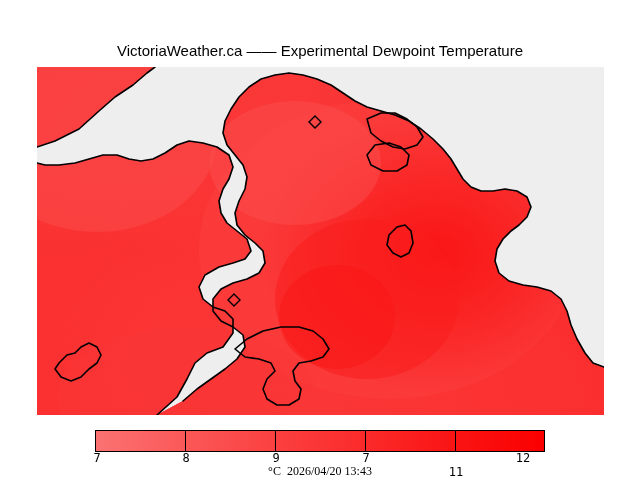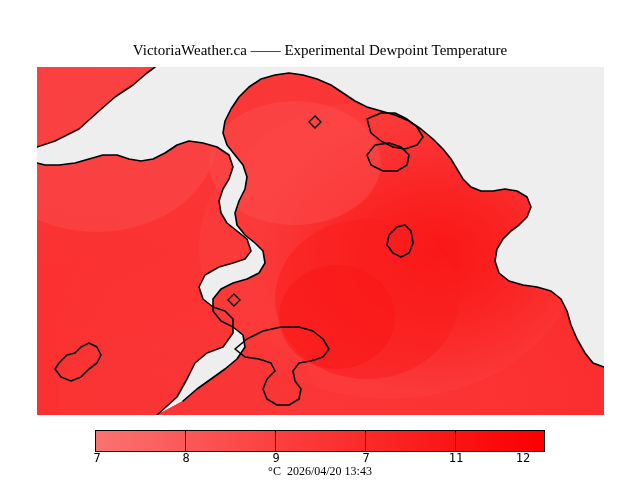--- a/index.html
+++ b/index.html
@@ -22,21 +22,21 @@
     height: 480px;
     background: #ffffff;
   }
   
   #title {
     position: absolute;
     left: 0;
     top: 42px;
     width: 640px;
     text-align: center;
-    font-family: Liberation Serif, serif;
+    font-family: Liberation Sans, sans-serif;
     font-size: 15px;
     line-height: 17px;
     letter-spacing: 0px;
     color: #000000;
     white-space: pre;
   }
   
   #map-panel {
     position: absolute;
     left: 37px;
@@ -245,19 +245,19 @@
     <div class="cb-tick" style="left:180px;"></div>
     <div class="cb-tick" style="left:270px;"></div>
     <div class="cb-tick" style="left:360px;"></div>
   </div>
 
   <div id="colorbar-labels">
     <span class="cb-label" style="left:97px;">7</span>
     <span class="cb-label" style="left:186px;">8</span>
     <span class="cb-label" style="left:276px;">9</span>
     <span class="cb-label" style="left:366px;">7</span>
-    <span class="cb-label" style="left:456px;">11</span>
+    <span class="cb-label" style="left:456px;margin-top:14px;">11</span>
     <span class="cb-label" style="left:523px;">12</span>
   </div>
 
   <div id="colorbar-caption">°C  2026/04/20 13:43</div>
 
 </div>
 
 </body></html>

